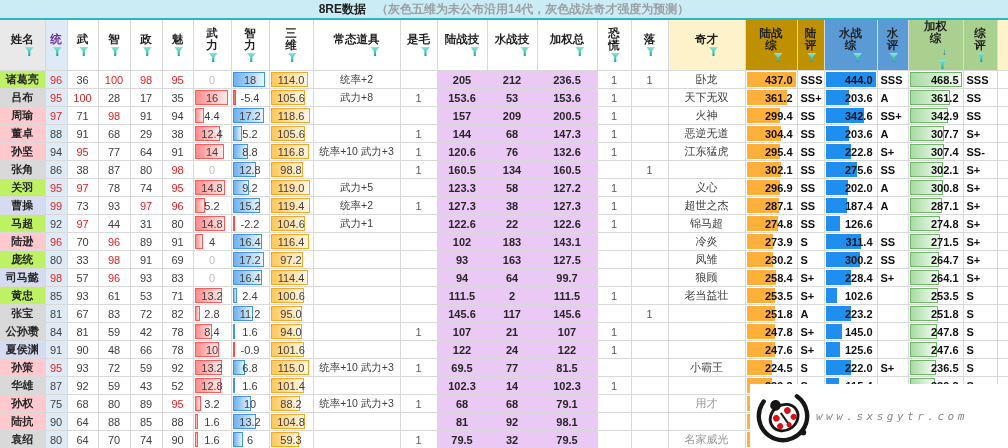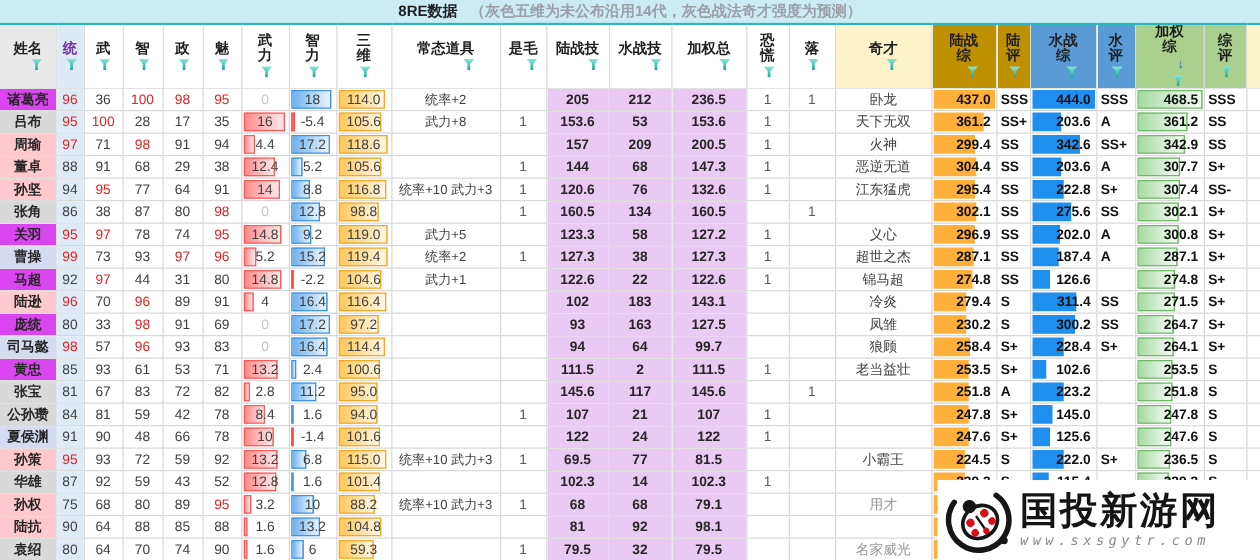--- a/index.html
+++ b/index.html
@@ -26,21 +26,21 @@
   
   .h-name{background:#e9e9e9 !important;}
   .h-tong{background:#deebf7 !important;color:#7030a0;}
   .h-qicai{background:#fef2cb !important;}
   .h-lz{background:#bf9000 !important;}
   .h-sz{background:#5b9bd5 !important;}
   .h-jz{background:#a9d08e !important;}
   .h-sliver{background:#fef2cb !important;}
   
   .c-tong{background:#deebf7;}
-  .fac-shu{background:#d946ef;}
+  .fac-shu{background:#bef264;}
   .fac-wu{background:#ffc9ce;}
   .fac-wei{background:#d5dcf2;}
   .fac-qun{background:#d9d9d9;}
   td.namec{font-weight:bold;color:#262626;}
   .red{color:#e32222;}
   .gray0{color:#c0c0c0;}
   .plum{background:#ebc9f5;font-weight:bold;color:#262626;}
   .pred{color:#7030a0 !important;}
   .flag{color:#595959;}
   .qgray{color:#969696;}
@@ -457,21 +457,21 @@
             <td><div class="bar b-blue" style="width: 80.1778%;"></div><span class="v">16.4</span></td>
             <td><div class="bar b-org" style="width: 89.4645%;"></div><span class="v">116.4</span></td>
             <td class="itemc"><span class="v"></span></td>
             <td><span class="v flag"></span></td>
             <td class="plum"><span class="v">102</span></td>
             <td class="plum"><span class="v">183</span></td>
             <td class="plum"><span class="v">143.1</span></td>
             <td><span class="v flag"></span></td>
             <td><span class="v flag"></span></td>
             <td><span class="v">冷炎</span></td>
-            <td class="rt"><div class="bar b-osolid" style="width: 51.1414%;"></div><span class="v">279.4</span></td>
+            <td class="rt"><div class="bar b-osolid" style="width: 51.1414%;"></div><span class="v">273.9</span></td>
             <td class="ratec"><span class="v">S</span></td>
             <td class="rt"><div class="bar b-bsolid" style="width: 68.0311%;"></div><span class="v">311.4</span></td>
             <td class="ratec"><span class="v">SS</span></td>
             <td class="rt"><div class="bar b-green" style="width: 56.2124%;"></div><span class="v">271.5</span></td>
             <td class="ratec"><span class="v">S+</span></td>
             <td></td>
           </tr>
           <tr>
             <td class="namec fac-shu"><span class="v">庞统</span></td>
             <td class="c-tong"><span class="v">80</span></td>
@@ -603,21 +603,21 @@
             <td></td>
           </tr>
           <tr>
             <td class="namec fac-wei"><span class="v">夏侯渊</span></td>
             <td class="c-tong"><span class="v">91</span></td>
             <td><span class="v">90</span></td>
             <td><span class="v">48</span></td>
             <td><span class="v">66</span></td>
             <td><span class="v">78</span></td>
             <td><div class="bar b-red" style="width: 67.5%;"></div><span class="v">10</span></td>
-            <td><div class="bar b-neg" style="width: 2.38%;"></div><span class="v">-1.4</span></td>
+            <td><div class="bar b-neg" style="width: 2.38%;"></div><span class="v">-0.9</span></td>
             <td><div class="bar b-org" style="width: 78.0893%;"></div><span class="v">101.6</span></td>
             <td class="itemc"><span class="v"></span></td>
             <td><span class="v flag"></span></td>
             <td class="plum"><span class="v">122</span></td>
             <td class="plum"><span class="v">24</span></td>
             <td class="plum"><span class="v">122</span></td>
             <td><span class="v flag">1</span></td>
             <td><span class="v flag"></span></td>
             <td><span class="v"></span></td>
             <td class="rt"><div class="bar b-osolid" style="width: 54.9593%;"></div><span class="v">247.6</span></td>
@@ -796,17 +796,16 @@
         <line x1="30" y1="26" x2="30" y2="45" stroke="#161616" stroke-width="2"></line>
         <circle cx="23" cy="28" r="3.4" fill="#d80f17"></circle>
         <circle cx="37" cy="28" r="3.4" fill="#d80f17"></circle>
         <circle cx="21.5" cy="37" r="3.1" fill="#d80f17"></circle>
         <circle cx="38.5" cy="37" r="3.1" fill="#d80f17"></circle>
         <circle cx="30" cy="41" r="2.6" fill="#d80f17"></circle>
       </g>
       <circle cx="51" cy="47" r="3" fill="#161616"></circle>
     </svg>
     <div class="wm-txt">
-      <span class="wm-name">国投新游网</span>
       <span class="wm-url">www.sxsgytr.com</span>
     </div>
   </div>
 </div>
 
 </body></html>

